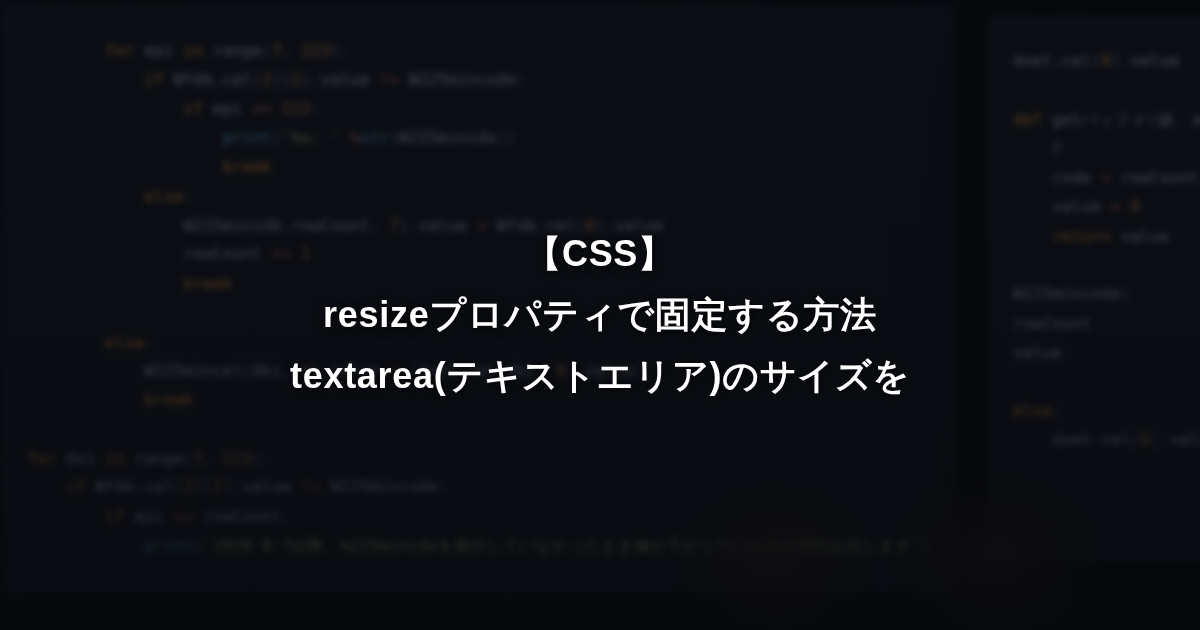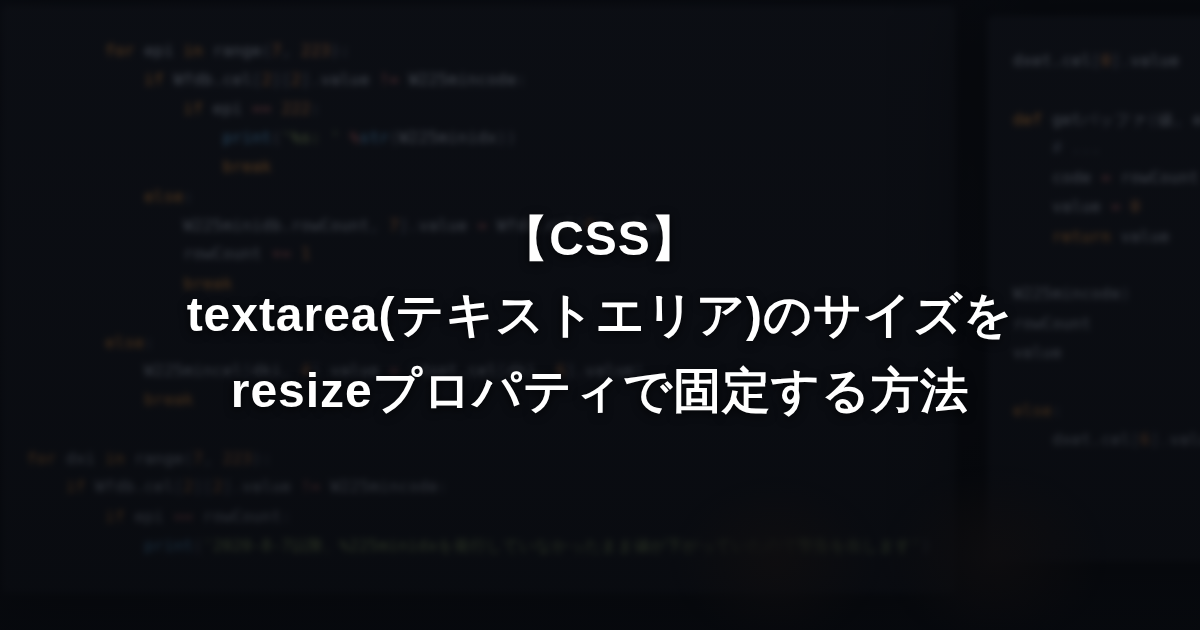--- a/index.html
+++ b/index.html
@@ -62,21 +62,21 @@
   
   .title-wrap {
     position: absolute; inset: 0;
     display: flex; flex-direction: column;
     align-items: center; justify-content: center;
     gap: 12px;
     text-align: center;
   }
   .title-line {
     color: #ffffff;
-    font-size: 48px;
+    font-size: 36px;
     font-weight: 600;
     letter-spacing: 0.02em;
     text-shadow: 0 2px 10px rgba(0,0,0,0.8);
   }
 </style>
 </head>
 <body>
 
 <div class="bg">
   <div class="monitor left" id="mon-left">
@@ -115,15 +115,15 @@
       <div class="code-line"><span class="kw">else</span><span class="pn">:</span></div>
       <div class="code-line">    <span class="id">dxet.cel</span><span class="pn">[</span><span class="num">6</span><span class="pn">].</span><span class="id">value</span></div>
     </div>
 </div>
 
 <div class="hands"></div>
 <div class="shade"></div>
 
 <div class="title-wrap">
   <div class="title-line">【CSS】</div>
+  <div class="title-line">resizeプロパティで固定する方法</div>
   <div class="title-line">textarea(テキストエリア)のサイズを</div>
-  <div class="title-line">resizeプロパティで固定する方法</div>
 </div>
 
 </body></html>

